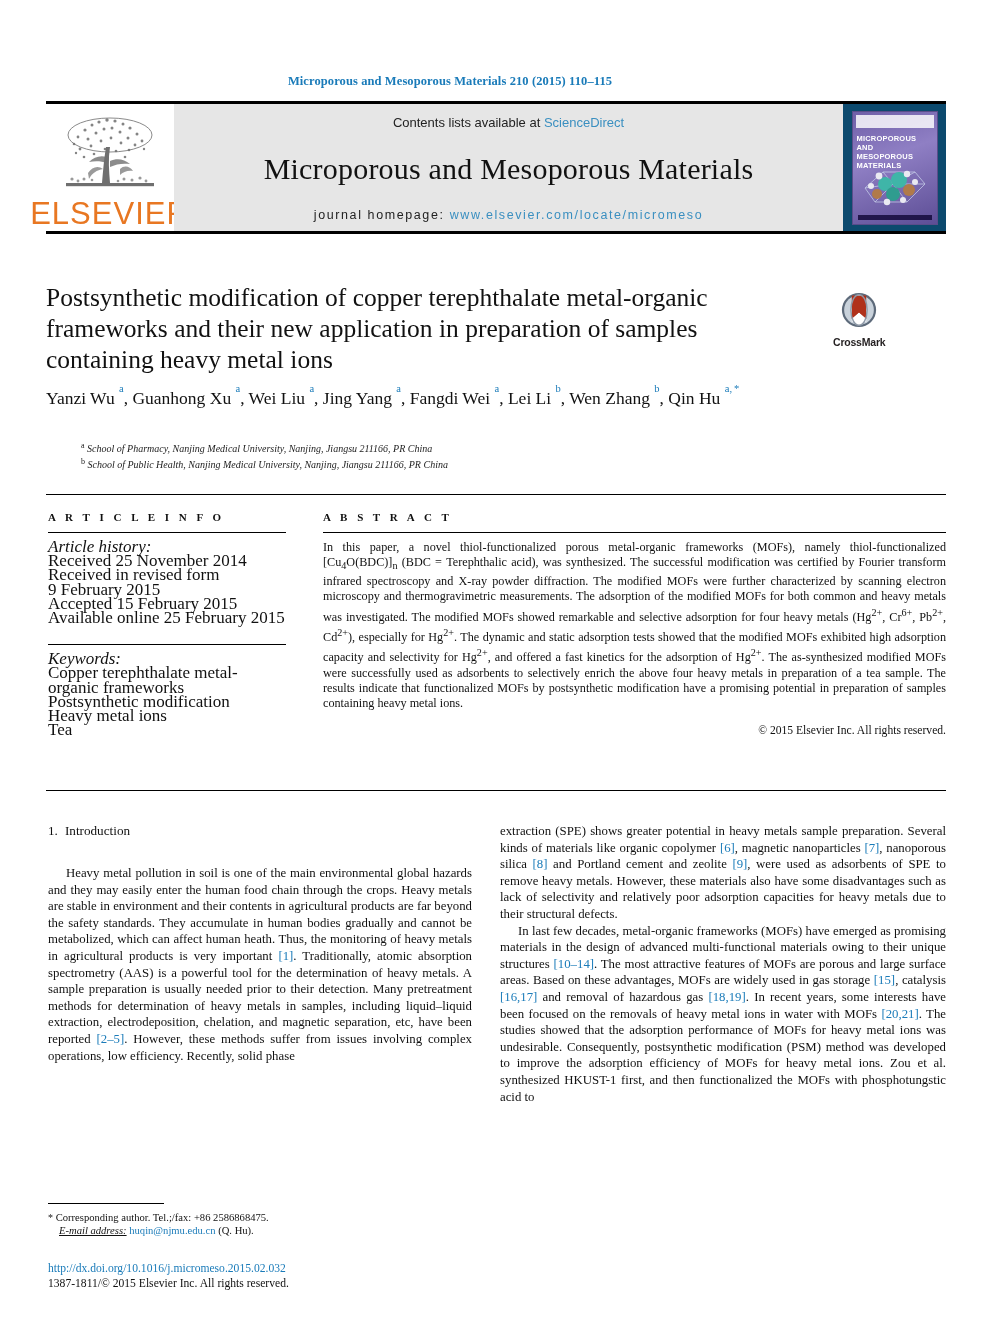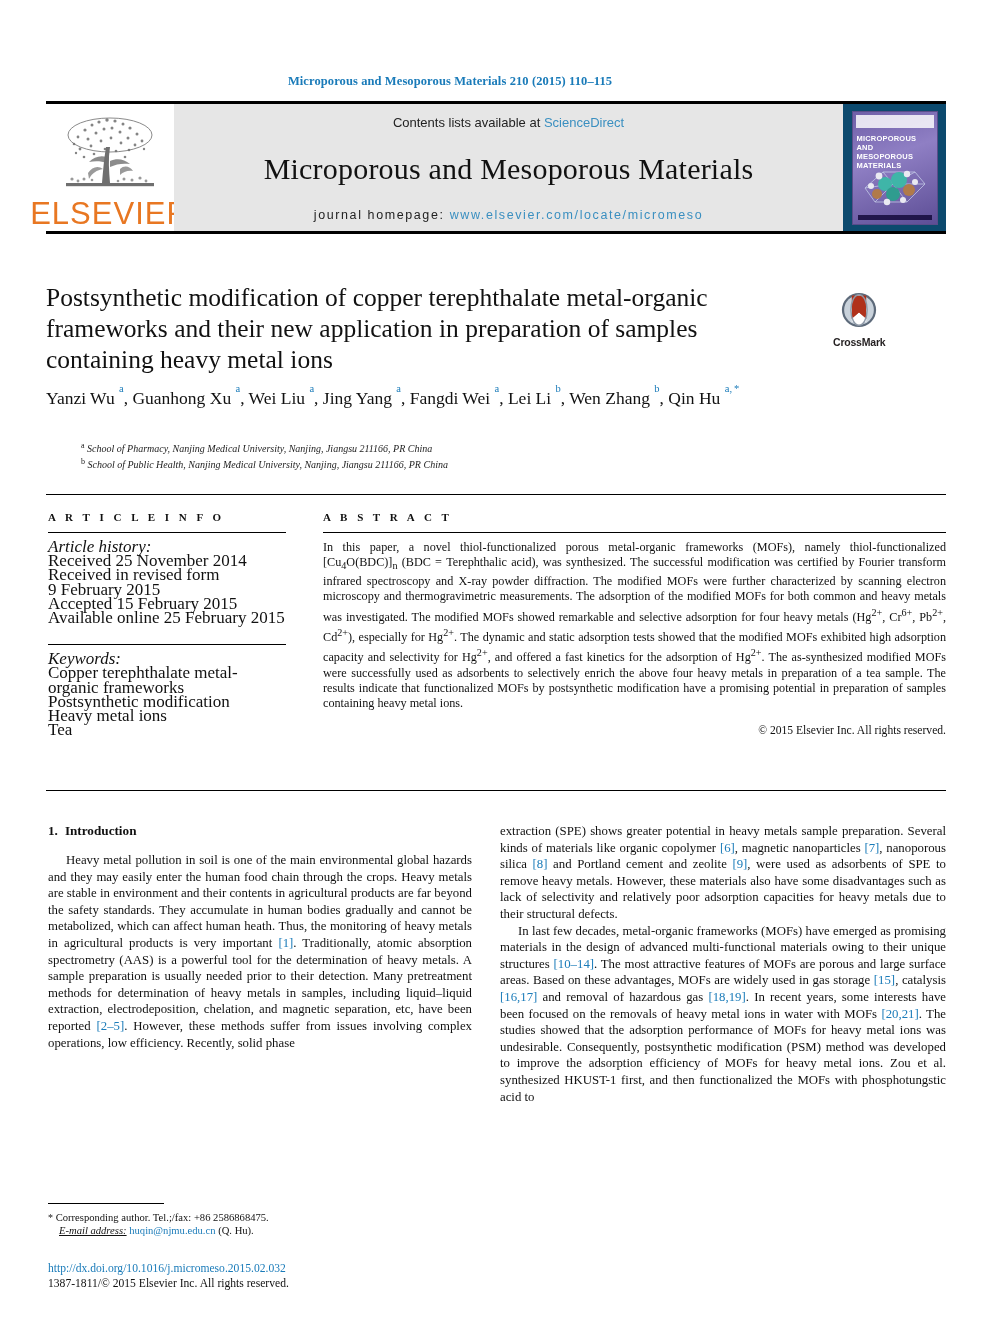--- a/index.html
+++ b/index.html
@@ -238,24 +238,24 @@
   .col-left {
     position: absolute;
     top: 823px; left: 48px; width: 424px;
   }
   .col-right {
     position: absolute;
     top: 823px; left: 500px; width: 446px;
   }
   .h1 {
     font-family: "Liberation Serif", serif;
-    font-weight: bold;
+    font-weight: normal;
     font-size: 13.2px;
     color: #111;
-    margin: 0 0 13px 0;
+    margin: 0 0 26px 0;
   }
   .h1 .num { margin-right: 7px; }
   p.body {
     font-family: "Liberation Serif", serif;
     font-size: 12.8px;
     line-height: 16.6px;
     text-align: justify;
     margin: 0;
     color: #111;
     text-indent: 18px;

